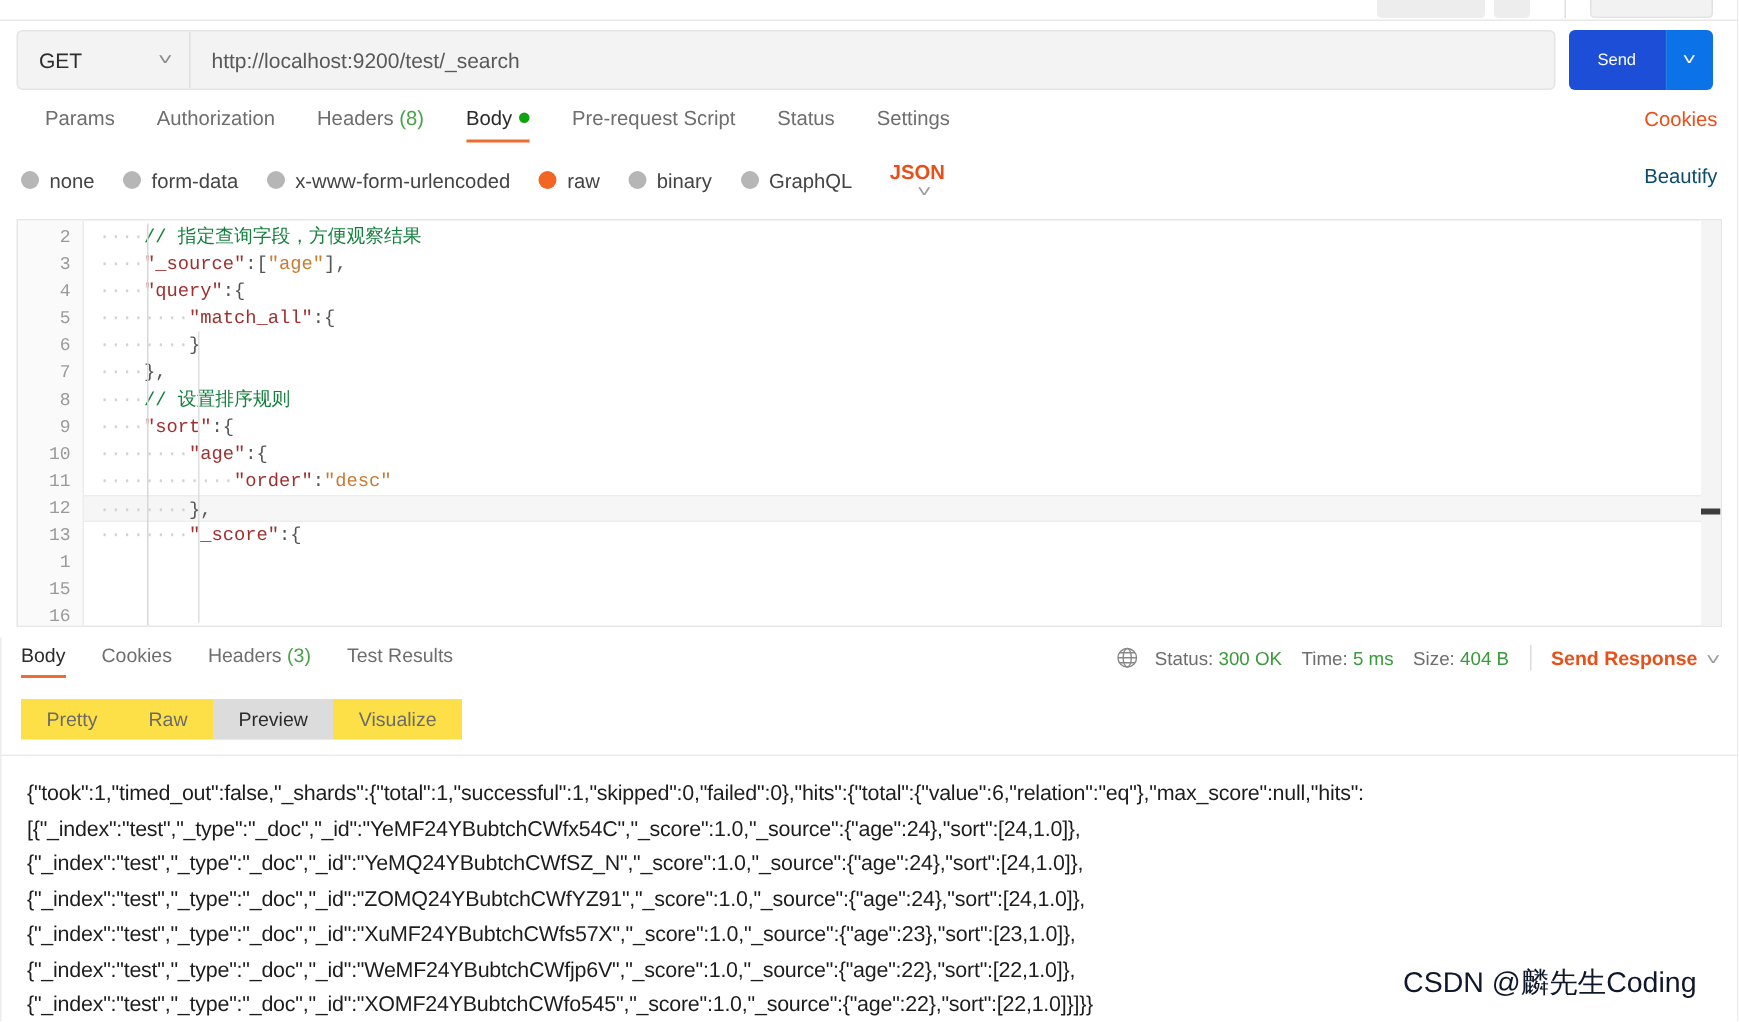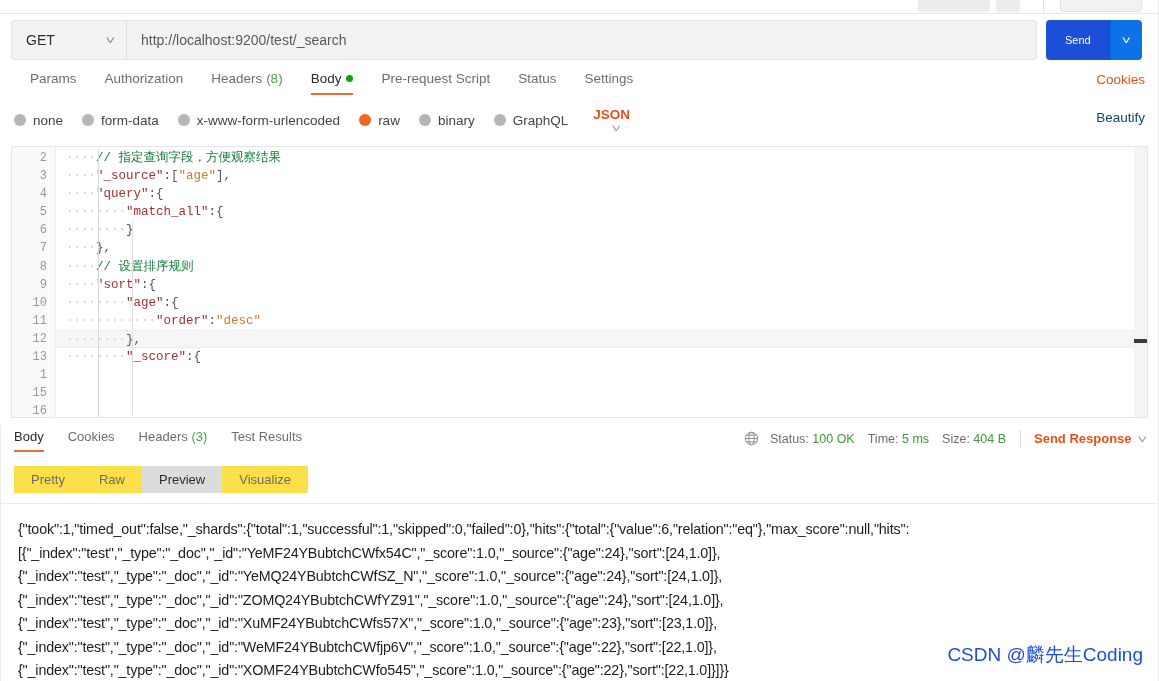--- a/index.html
+++ b/index.html
@@ -162,21 +162,21 @@
   
   .respbody {
     position:absolute; left:0; top:503px; width:1159px; height:178px;
     padding:14px 16px 0 18px; border-top:1px solid #ebebeb; background:#fff;
   }
   .rline {
     font-family:"Liberation Sans", sans-serif; font-size:14.3px; color:#1d1d1d;
     line-height:23.5px; white-space:pre; letter-spacing:-0.15px;
   }
   .watermark {
-    position:absolute; right:16px; bottom:13px; font-size:19px; color:#1d4ed8;
+    position:absolute; right:28px; bottom:13px; font-size:19px; color:#0f172a;
     white-space:nowrap; font-family:"Liberation Sans", sans-serif;
   }
   .leftedge { position:absolute; left:0; top:425px; width:1px; height:256px; background:#ececec; }
   .rightedge { position:absolute; right:0; top:0; width:1px; height:681px; background:#ececec; }
 </style>
 </head>
 <body>
 
 <div class="app">
 
@@ -297,21 +297,21 @@
     <div class="meta">
       <span class="globe">
         <svg width="15" height="15" viewBox="0 0 16 16" fill="none" stroke="#888" stroke-width="1">
           <circle cx="8" cy="8" r="6.6"></circle>
             <ellipse cx="8" cy="8" rx="2.9" ry="6.6"></ellipse>
           <line x1="1.5" y1="8" x2="14.5" y2="8"></line>
             <line x1="2.6" y1="4.4" x2="13.4" y2="4.4"></line>
             <line x1="2.6" y1="11.6" x2="13.4" y2="11.6"></line>
         </svg>
       </span>
-      <span class="item"><span>Status:</span> <span class="v">100 OK</span></span>
+      <span class="item"><span>Status:</span> <span class="v">300 OK</span></span>
       <span class="item"><span>Time:</span> <span class="v">5 ms</span></span>
       <span class="item"><span>Size:</span> <span class="v">404 B</span></span>
       <span class="sep"></span>
       <span class="saveresp"><span>Send Response</span><span class="chev">˅</span></span>
     </div>
   </div>
 
   <div class="segrow">
     <div class="seg">
       <div>Pretty</div>

